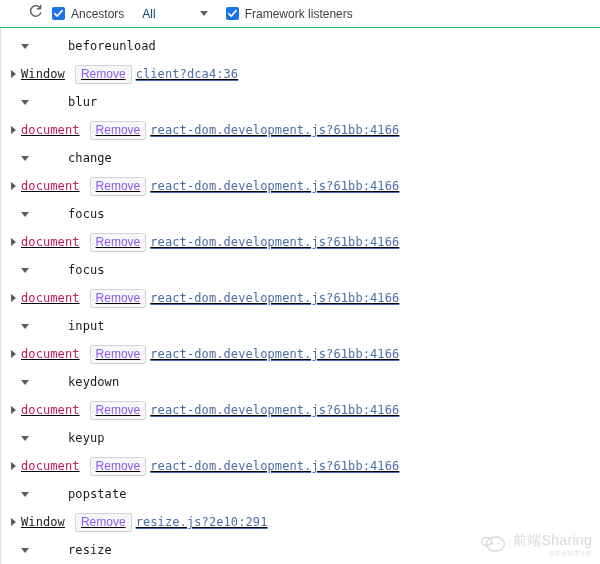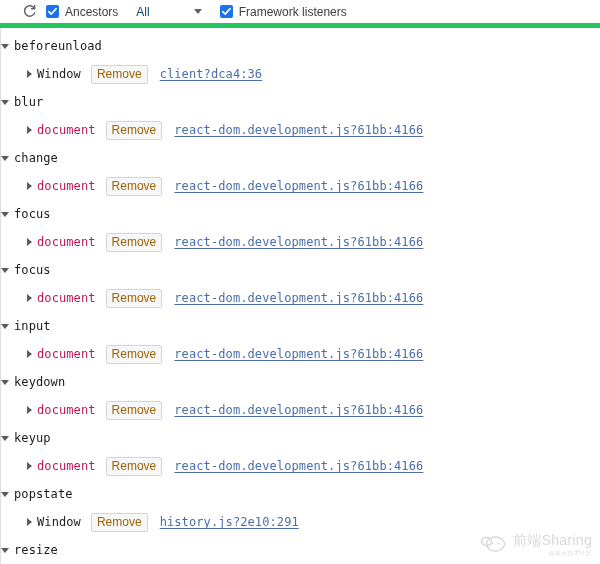--- a/index.html
+++ b/index.html
@@ -22,22 +22,22 @@
     box-sizing: border-box;
     background: #ffffff;
   }
 
   
   .toolbar {
     position: relative;
     height: 28px;
     box-sizing: border-box;
     display: flex;
-    padding-left: 18px;
-    border-bottom: 5px solid #22c55e;
+    padding-left: 24px;
+    border-bottom: 1px solid #22c55e;
     background: #ffffff;
     white-space: nowrap;
   }
 
   .refresh-btn {
     width: 22px;
     height: 22px;
     display: flex;
     align-items: center;
     justify-content: center;
@@ -111,23 +111,23 @@
 
   .row {
     display: flex;
     align-items: center;
     height: 28px;
     box-sizing: border-box;
     white-space: nowrap;
   }
 
   
-  .row-event { padding-left: 0; }
-  
-  .row-listener { padding-left: 26px; }
+  .row-event { padding-left: 20px; gap: 34px; }
+  
+  .row-listener { padding-left: 10px; text-decoration: underline; }
 
   .tri {
     width: 0;
     height: 0;
     flex: none;
     margin-right: 5px;
     cursor: pointer;
   }
   .tri-down {
     border-left: 4.5px solid transparent;
@@ -148,26 +148,26 @@
 
   .target-name {
     letter-spacing: 0.1px;
   }
   .target-document { color: #be185d; }
   .target-window { color: #222222; }
 
   .remove-btn {
     font-family: "Liberation Sans", sans-serif;
     font-size: 12px;
-    color: #a16207;
+    color: #8b5cf6;
     background: #f7f7f7;
     border: 1px solid #d4d4d4;
     border-radius: 2px;
     padding: 1px 5px 2px 5px;
-    margin: 0 12px 0 10px;
+    margin: 0 4px 0 10px;
     line-height: 14px;
     cursor: pointer;
   }
 
   .src-link {
     color: #4b6ea8;
     text-decoration: underline;
     text-underline-offset: 2px;
     cursor: pointer;
     letter-spacing: 0.1px;
@@ -326,21 +326,21 @@
           <span class="src-link">react-dom.development.js?61bb:4166</span>
         </div>
         <div class="row row-event">
           <span class="tri tri-down"></span>
           <span class="event-name">popstate</span>
         </div>
         <div class="row row-listener">
           <span class="tri tri-right"></span>
           <span class="target-name target-window">Window</span>
           <span class="remove-btn">Remove</span>
-          <span class="src-link">history.js?2e10:291</span>
+          <span class="src-link">resize.js?2e10:291</span>
         </div>
         <div class="row row-event">
           <span class="tri tri-down"></span>
           <span class="event-name">resize</span>
         </div>
       </div>
   </div>
 
   <div class="watermark">
     <span class="wm-mark">

